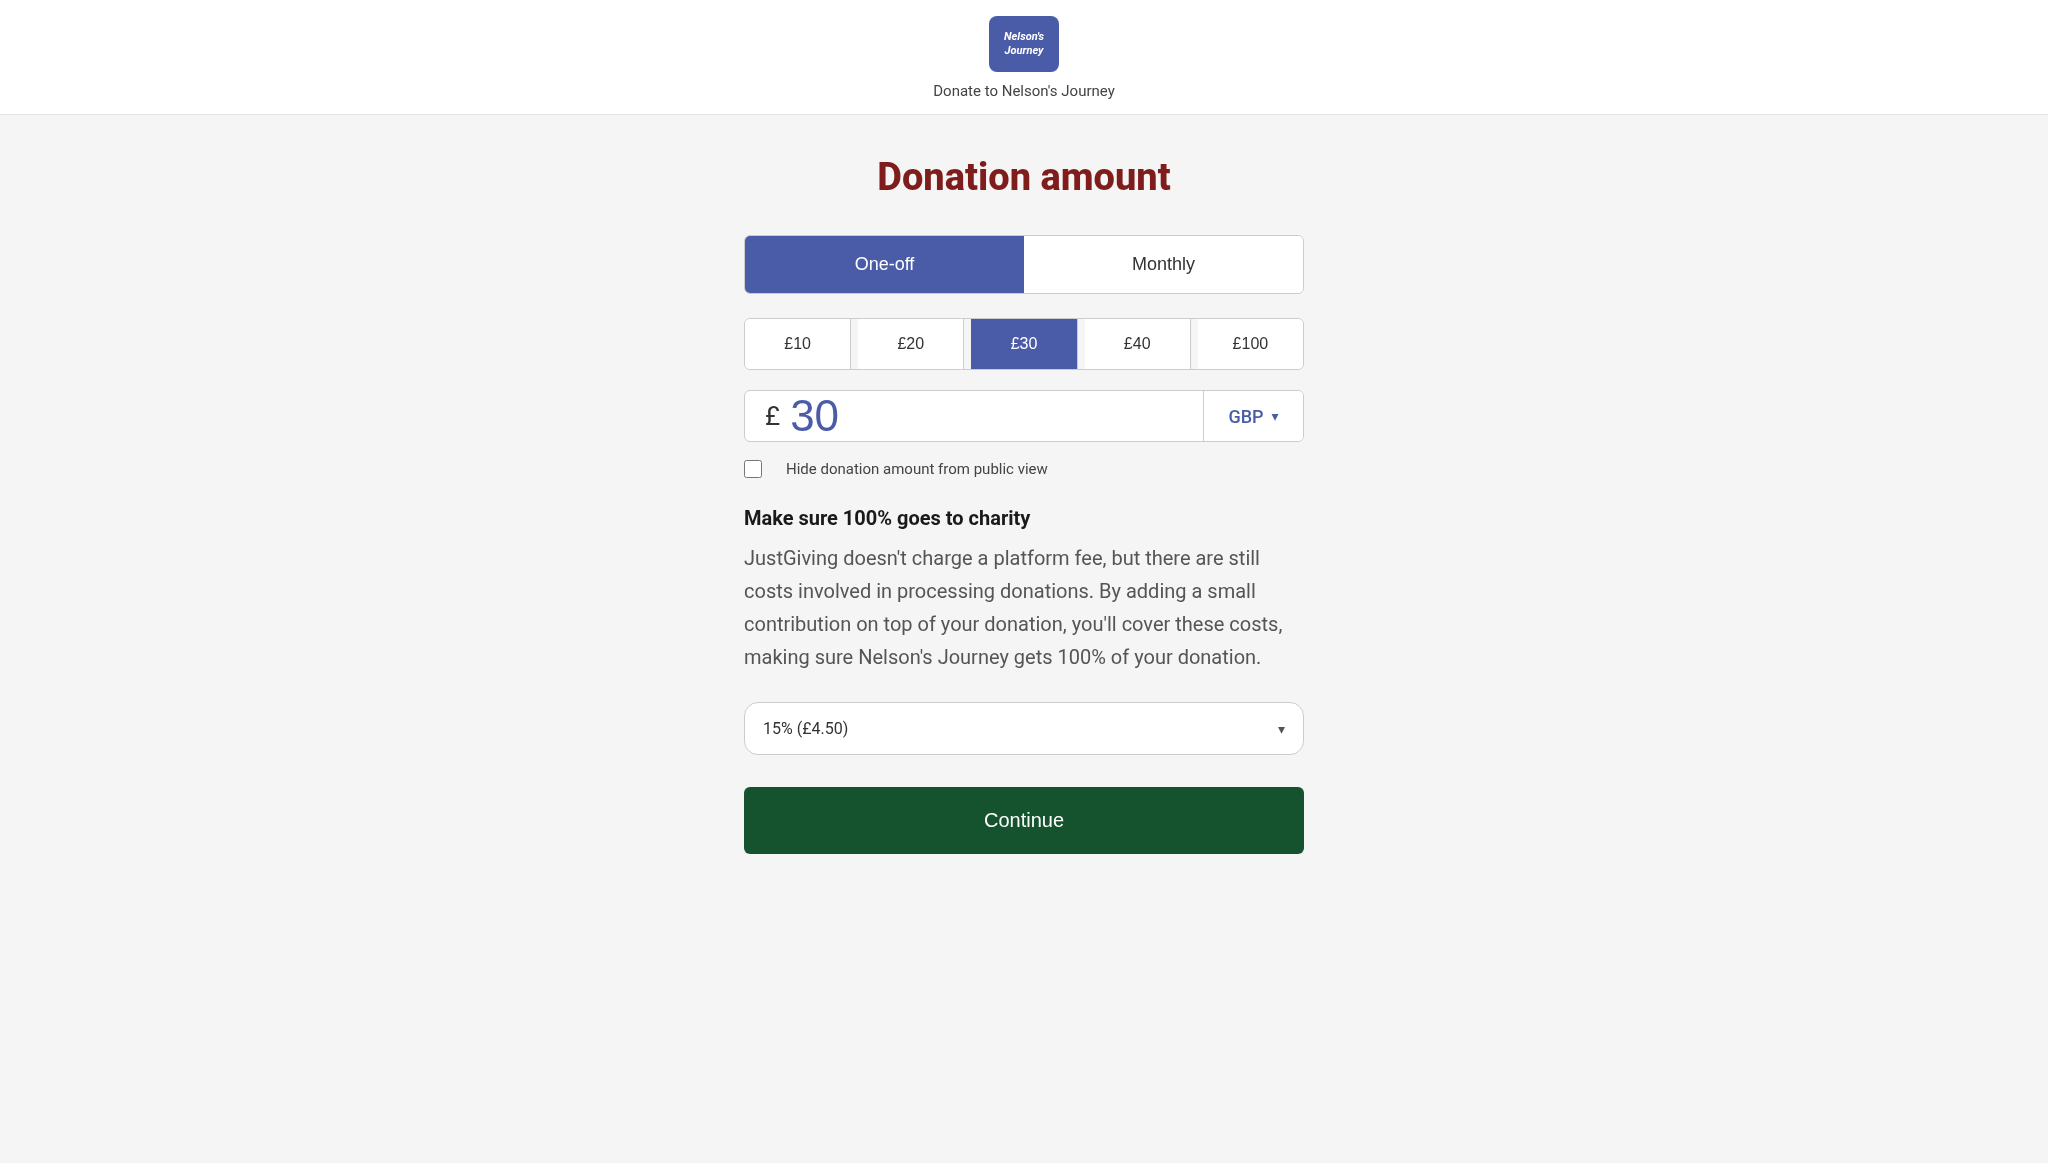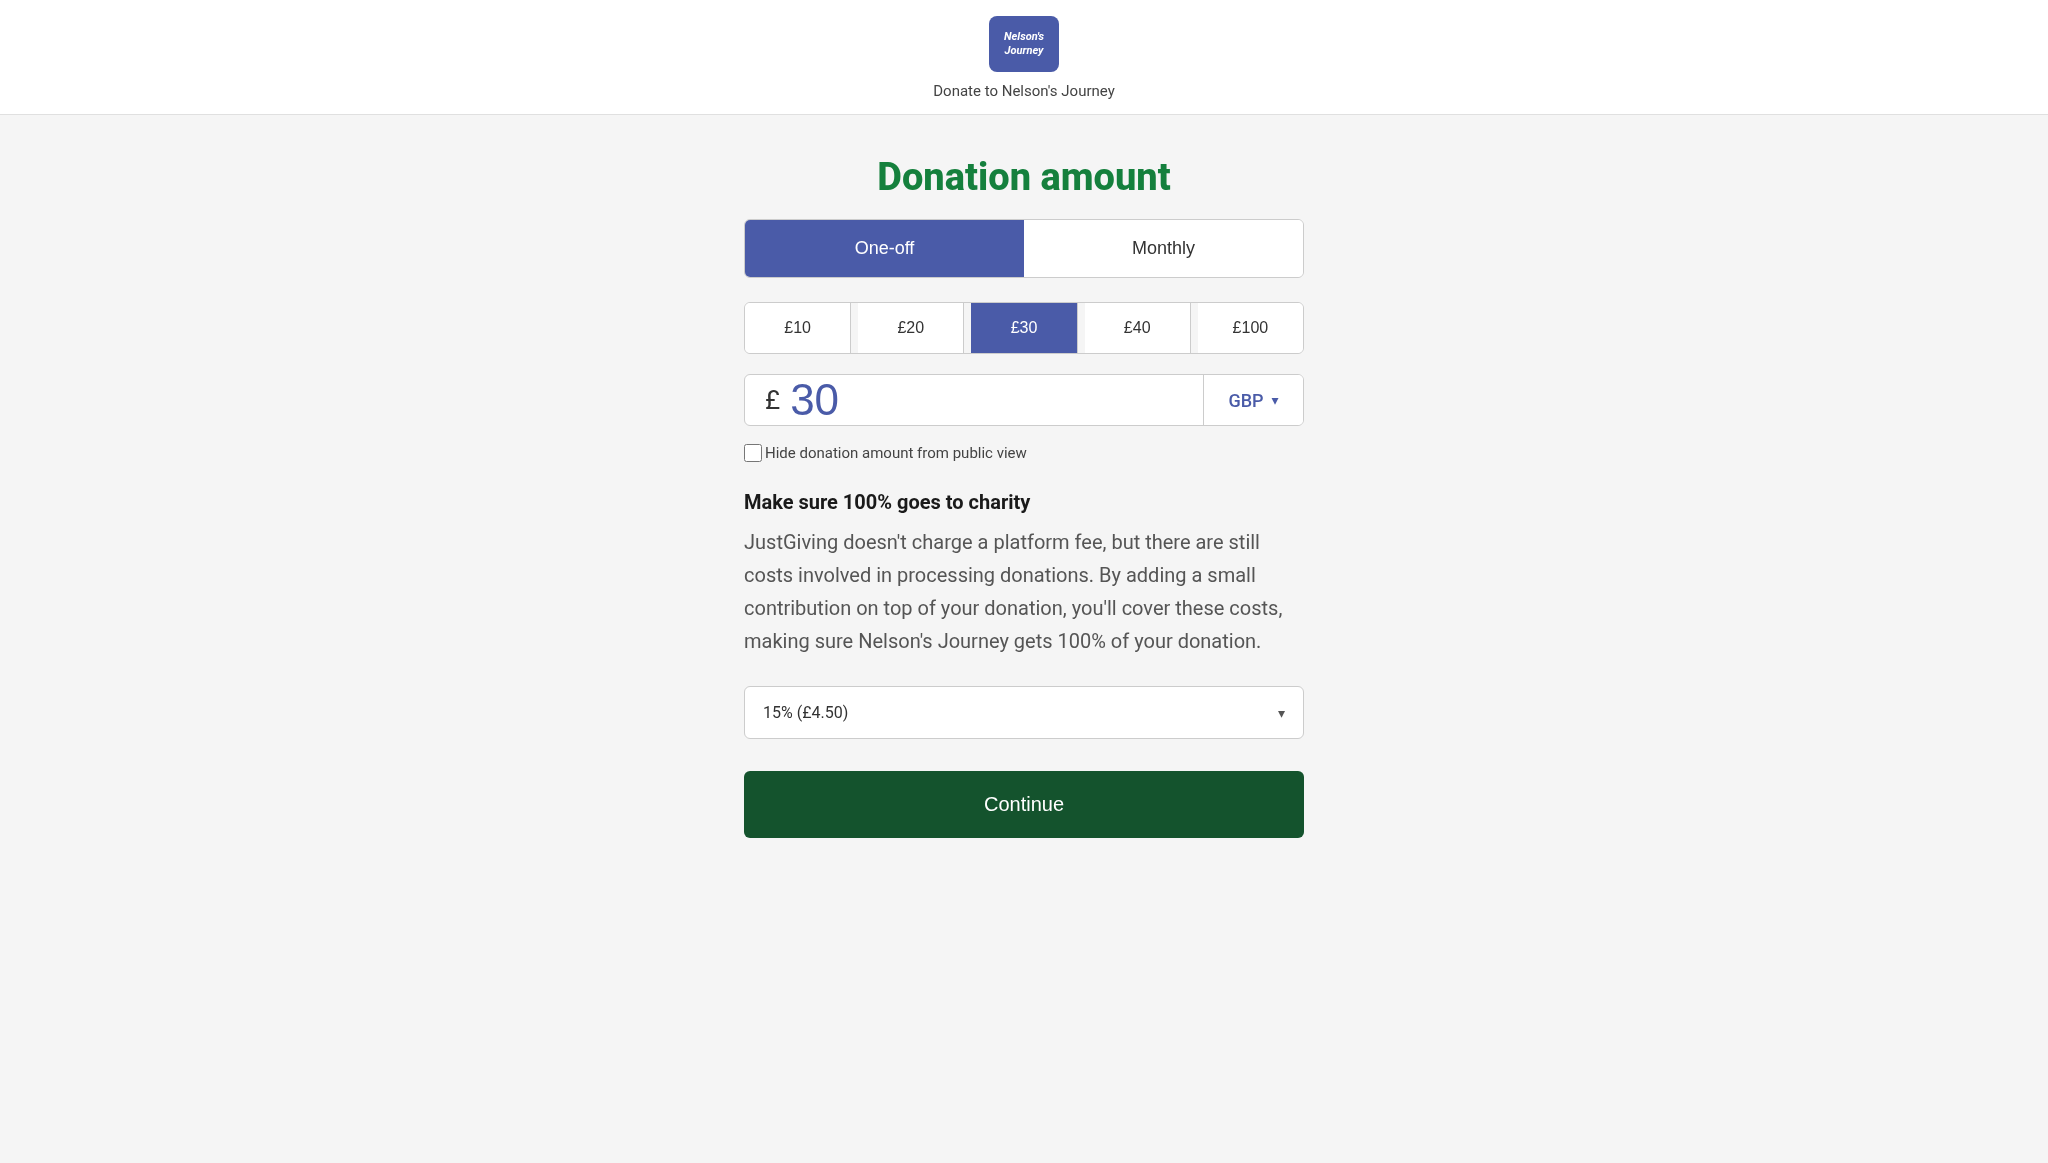--- a/index.html
+++ b/index.html
@@ -53,22 +53,22 @@
     .main-content {
       max-width: 600px;
       margin: 0 auto;
       padding: 40px 20px 60px;
     }
 
     .page-title {
       font-size: 38px;
       font-weight: 800;
       text-align: center;
-      color: #15803d;
-      margin-bottom: 20px;
+      color: #7f1d1d;
+      margin-bottom: 36px;
     }
 
     
     .toggle-container {
       display: flex;
       border: 1px solid #ccc;
       border-radius: 6px;
       overflow: hidden;
       margin-bottom: 24px;
     }
@@ -179,21 +179,21 @@
 
     .dropdown-arrow {
       color: #4a5ba8;
       font-size: 14px;
     }
 
     
     .checkbox-row {
       display: flex;
       align-items: flex-end;
-      gap: 3px;
+      gap: 24px;
       margin-bottom: 28px;
     }
 
     .checkbox {
       width: 18px;
       height: 18px;
       border: 1px solid #aaa;
       border-radius: 3px;
       cursor: pointer;
       flex-shrink: 0;
@@ -222,21 +222,21 @@
       color: #555;
       line-height: 1.65;
     }
 
     
     .tip-dropdown {
       display: flex;
       align-items: center;
       justify-content: space-between;
       border: 1px solid #ccc;
-      border-radius: 6px;
+      border-radius: 14px;
       padding: 16px 18px;
       background: white;
       cursor: pointer;
       margin-bottom: 32px;
     }
 
     .tip-label {
       font-size: 16px;
       color: #333;
     }

